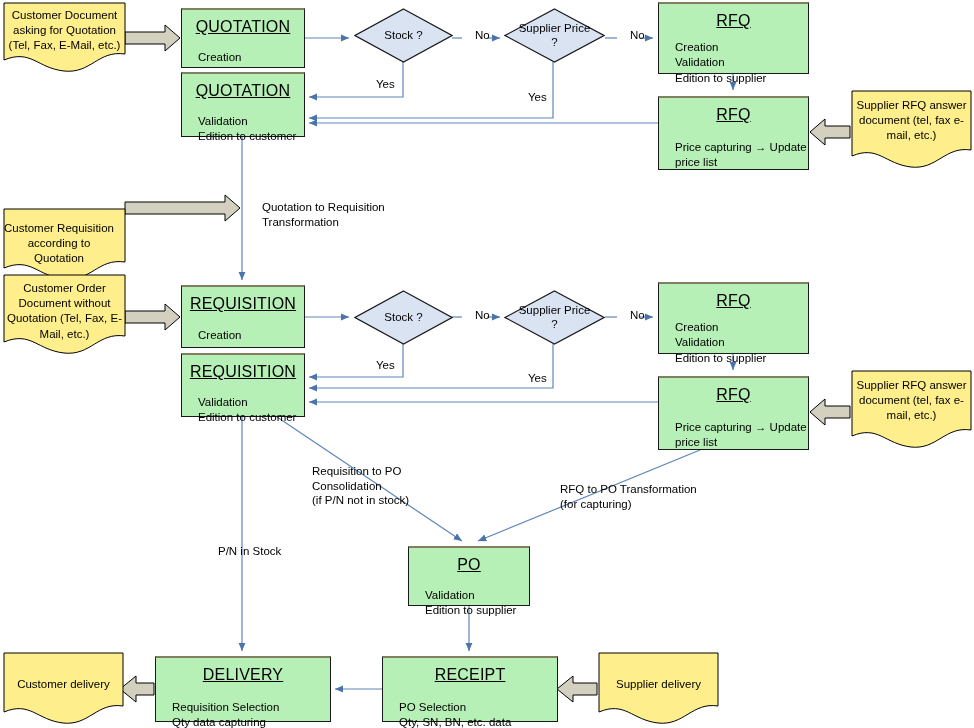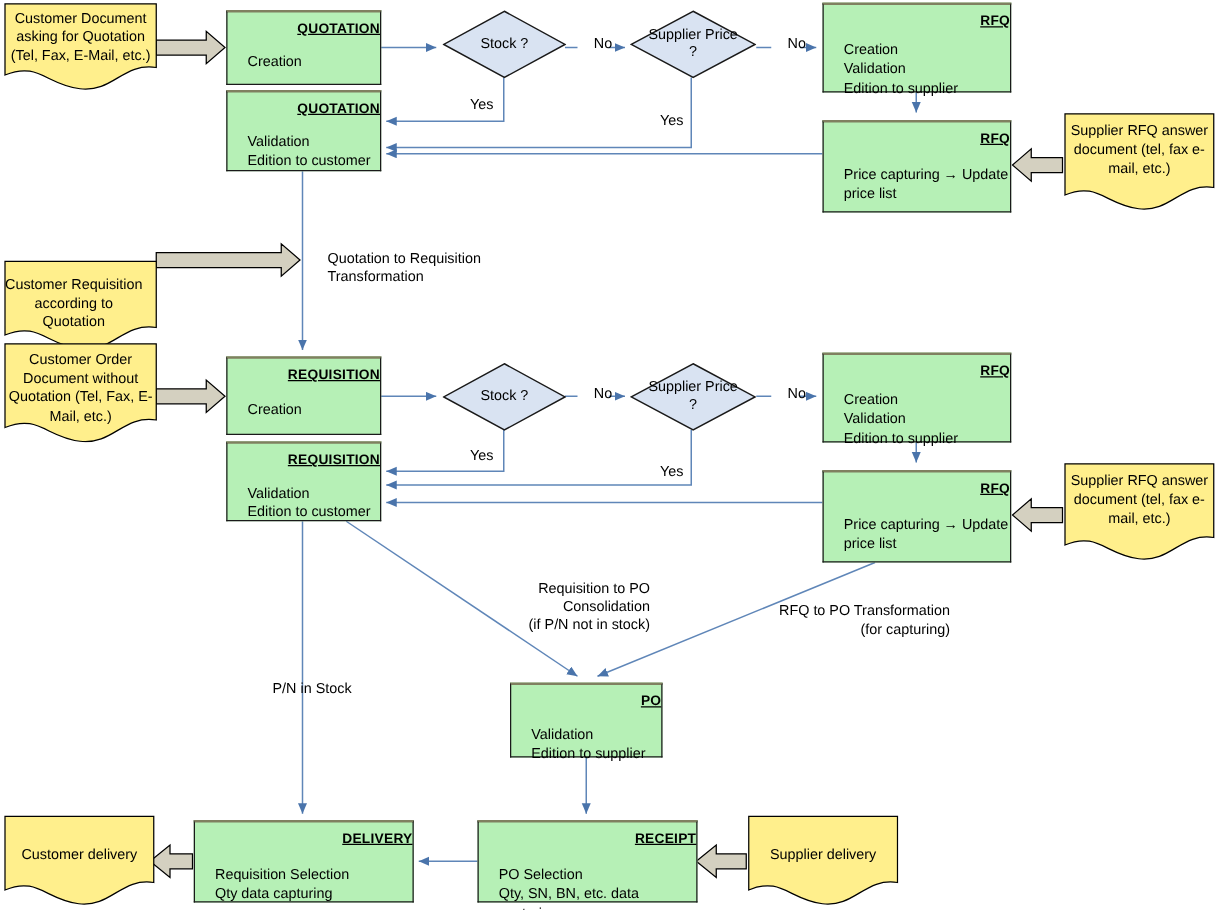--- a/index.html
+++ b/index.html
@@ -28,24 +28,24 @@
     box-sizing: border-box;
     background: #b6f0b6;
     border: 1px solid #1a1a1a;
     border-top: 2px solid #808060;
     font-size: 11.5px;
     color: #000;
     line-height: 1.35;
     padding: 0;
   }
   .process-title {
-    text-align: right;
-    font-weight: bold;
+    text-align: center;
+    font-weight: normal;
     text-decoration: underline;
-    font-size: 11px;
+    font-size: 16px;
     margin-top: 6px;
     letter-spacing: 0.2px;
   }
   .process-body {
     padding-left: 4px;
     font-size: 11.5px;
     margin-left: 12px;
   }
   .diamond-wrap {
     position: absolute;
@@ -77,21 +77,21 @@
     pointer-events: none;
   }
   .edge-label {
     position: absolute;
     font-size: 11.5px;
     color: #000;
     white-space: pre;
     line-height: 1.28;
     padding-left: 12px;
   }
-  .edge-label.center { text-align: right; }
+  .edge-label.center { text-align: left; }
 </style>
 </head>
 <body>
 
 <div id="canvas">
 
   <svg class="layer" viewBox="0 0 974 728">
     <defs>
       <marker id="arrowBlue" markerWidth="8" markerHeight="8" refX="7" refY="3" orient="auto" markerUnits="strokeWidth">
         <path d="M0,0 L7,3 L0,6 z" fill="#4a74ab"></path>

